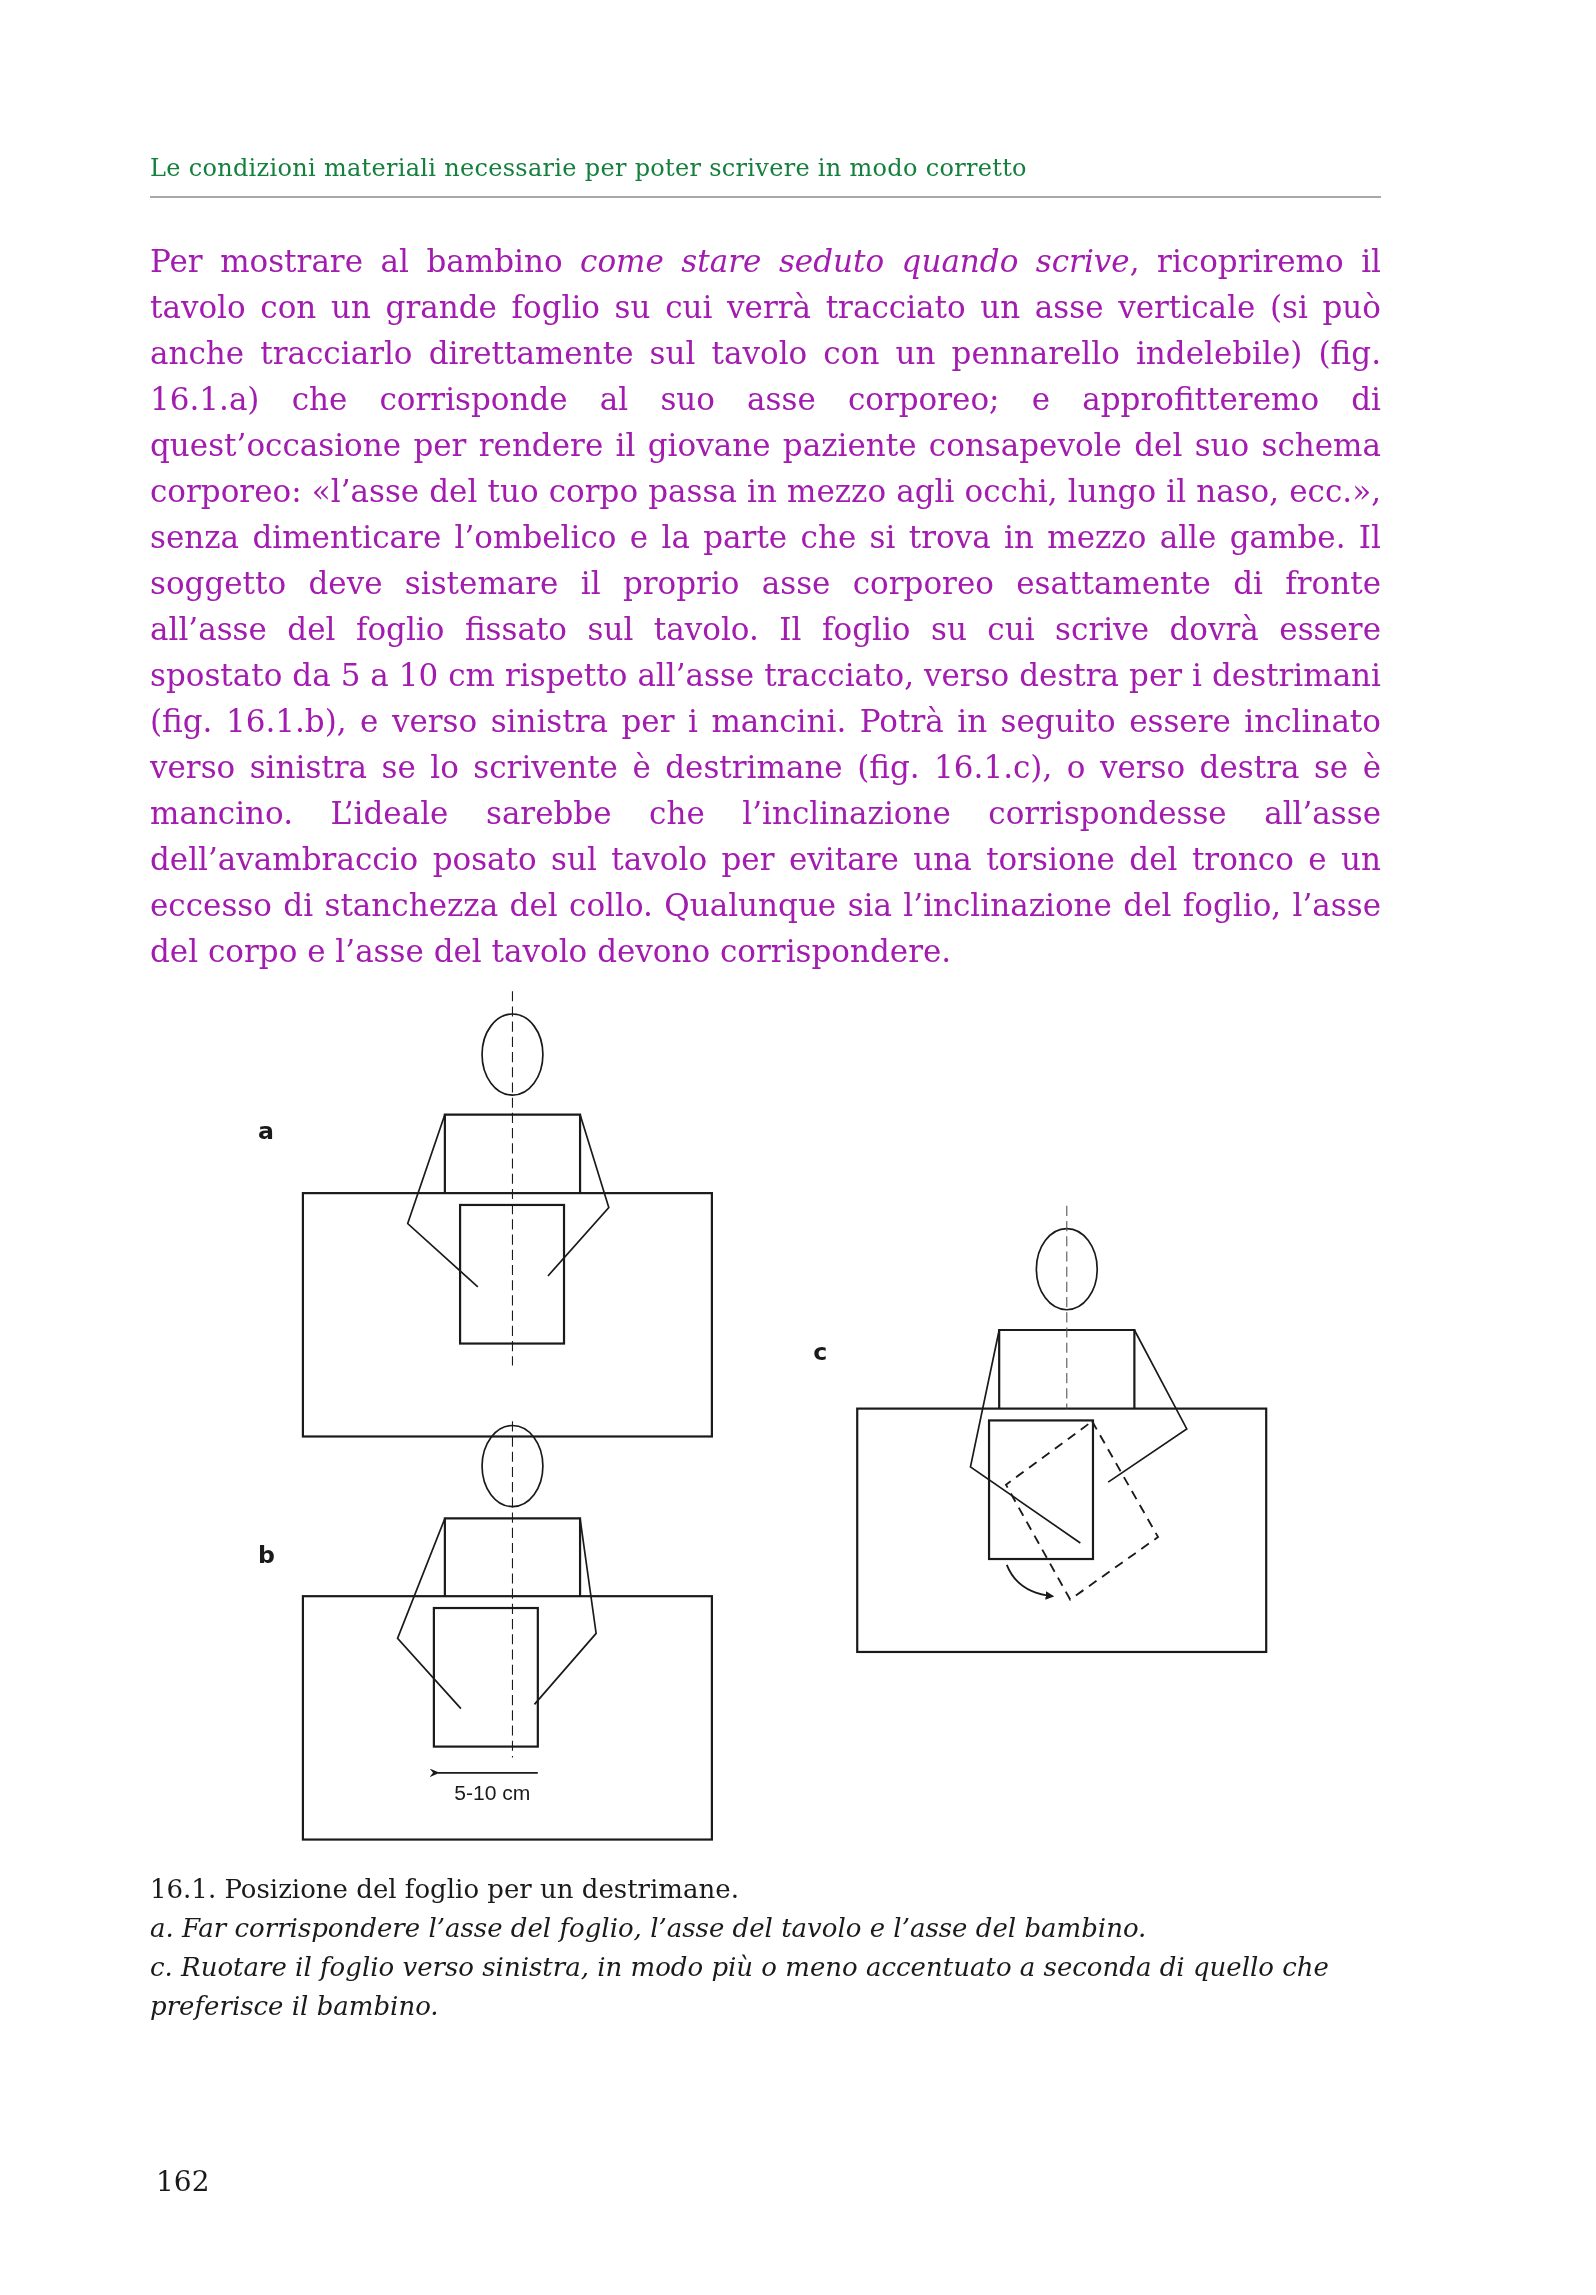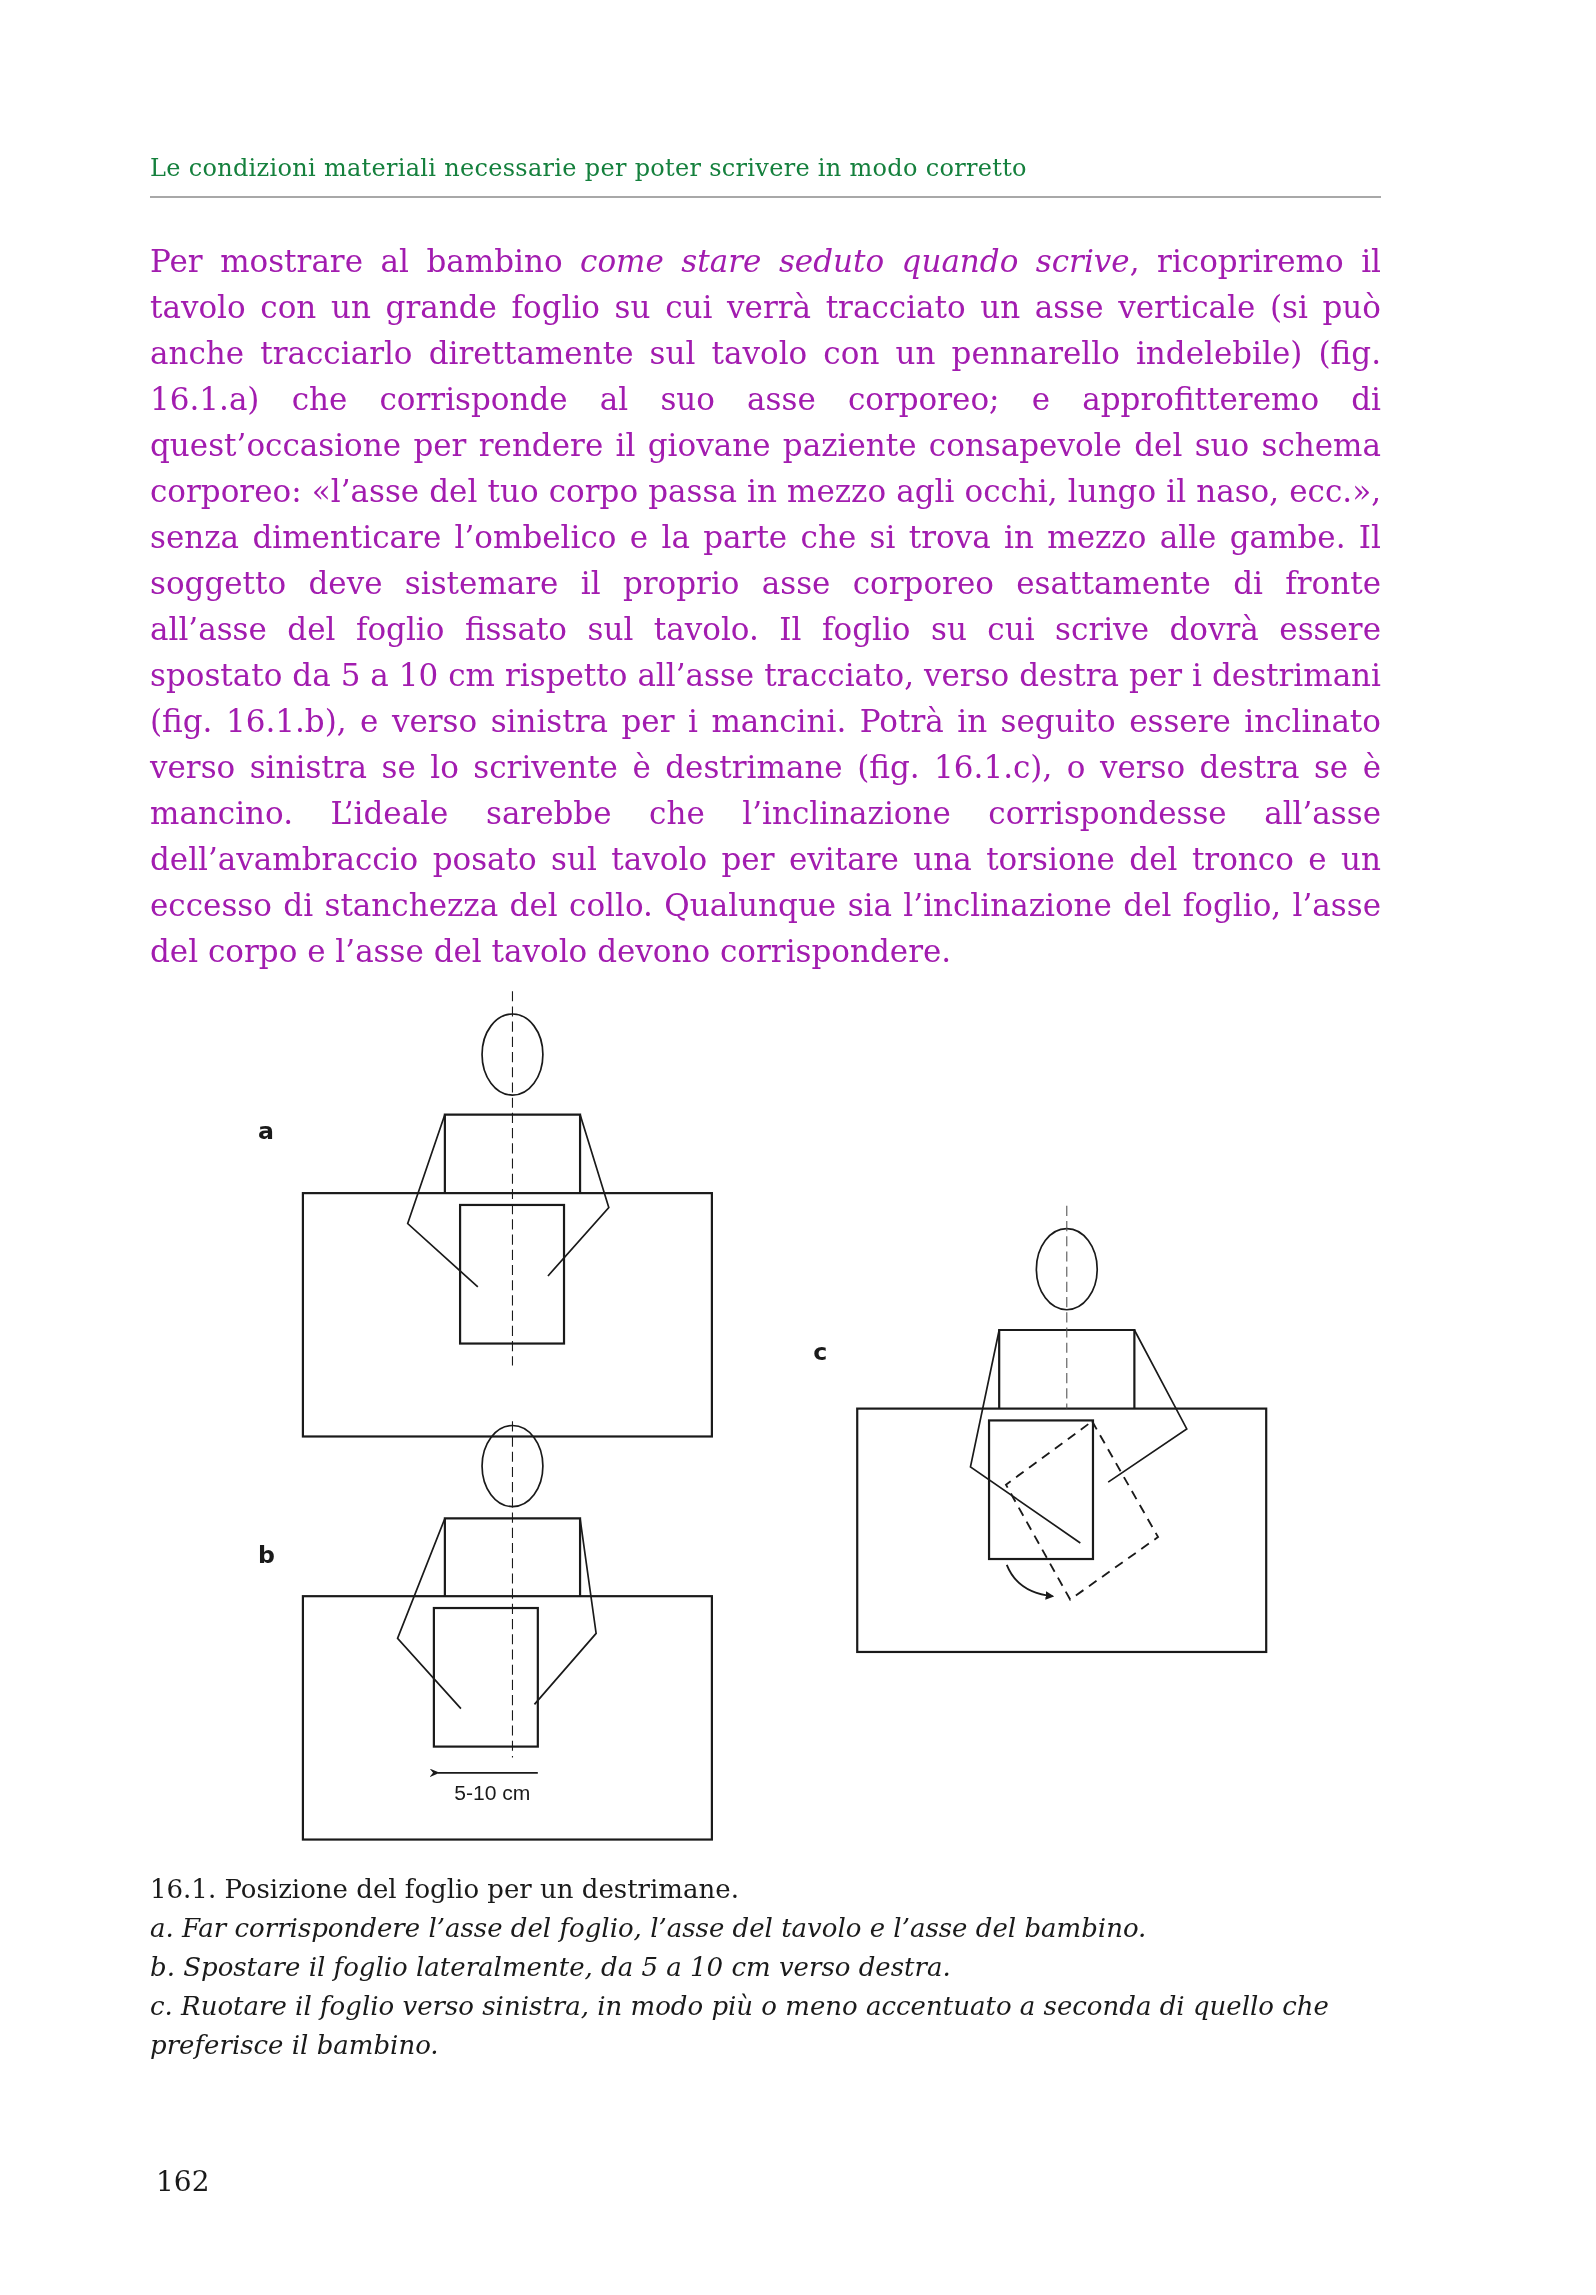--- a/index.html
+++ b/index.html
@@ -75,18 +75,17 @@
       <polyline points="1342,1574 1404,1691 1311,1754" stroke-width="2"></polyline>
       <line x1="1262" y1="1427" x2="1262" y2="1667" stroke="#555" stroke-width="1.3" stroke-dasharray="12,6"></line>
       <path d="M1191,1852 Q1204,1885 1245,1889" stroke-width="2.2" marker-end="url(#arrowhead)"></path>
     </g>
   </svg>
 </div>
 
 <div class="caption">
   <div class="cap-title">16.1. Posizione del foglio per un destrimane.</div>
   <div class="cap-item">a. Far corrispondere l’asse del foglio, l’asse del tavolo e l’asse del bambino.</div>
-  <div class="cap-item">b. Spostare il foglio lateralmente, da 5 a 10 cm verso destra.</div>
   <div class="cap-item">c. Ruotare il foglio verso sinistra, in modo più o meno accentuato a seconda di quello che preferisce il bambino.</div>
 </div>
 
 <div class="page-number">162</div>
 
 
 </body></html>

